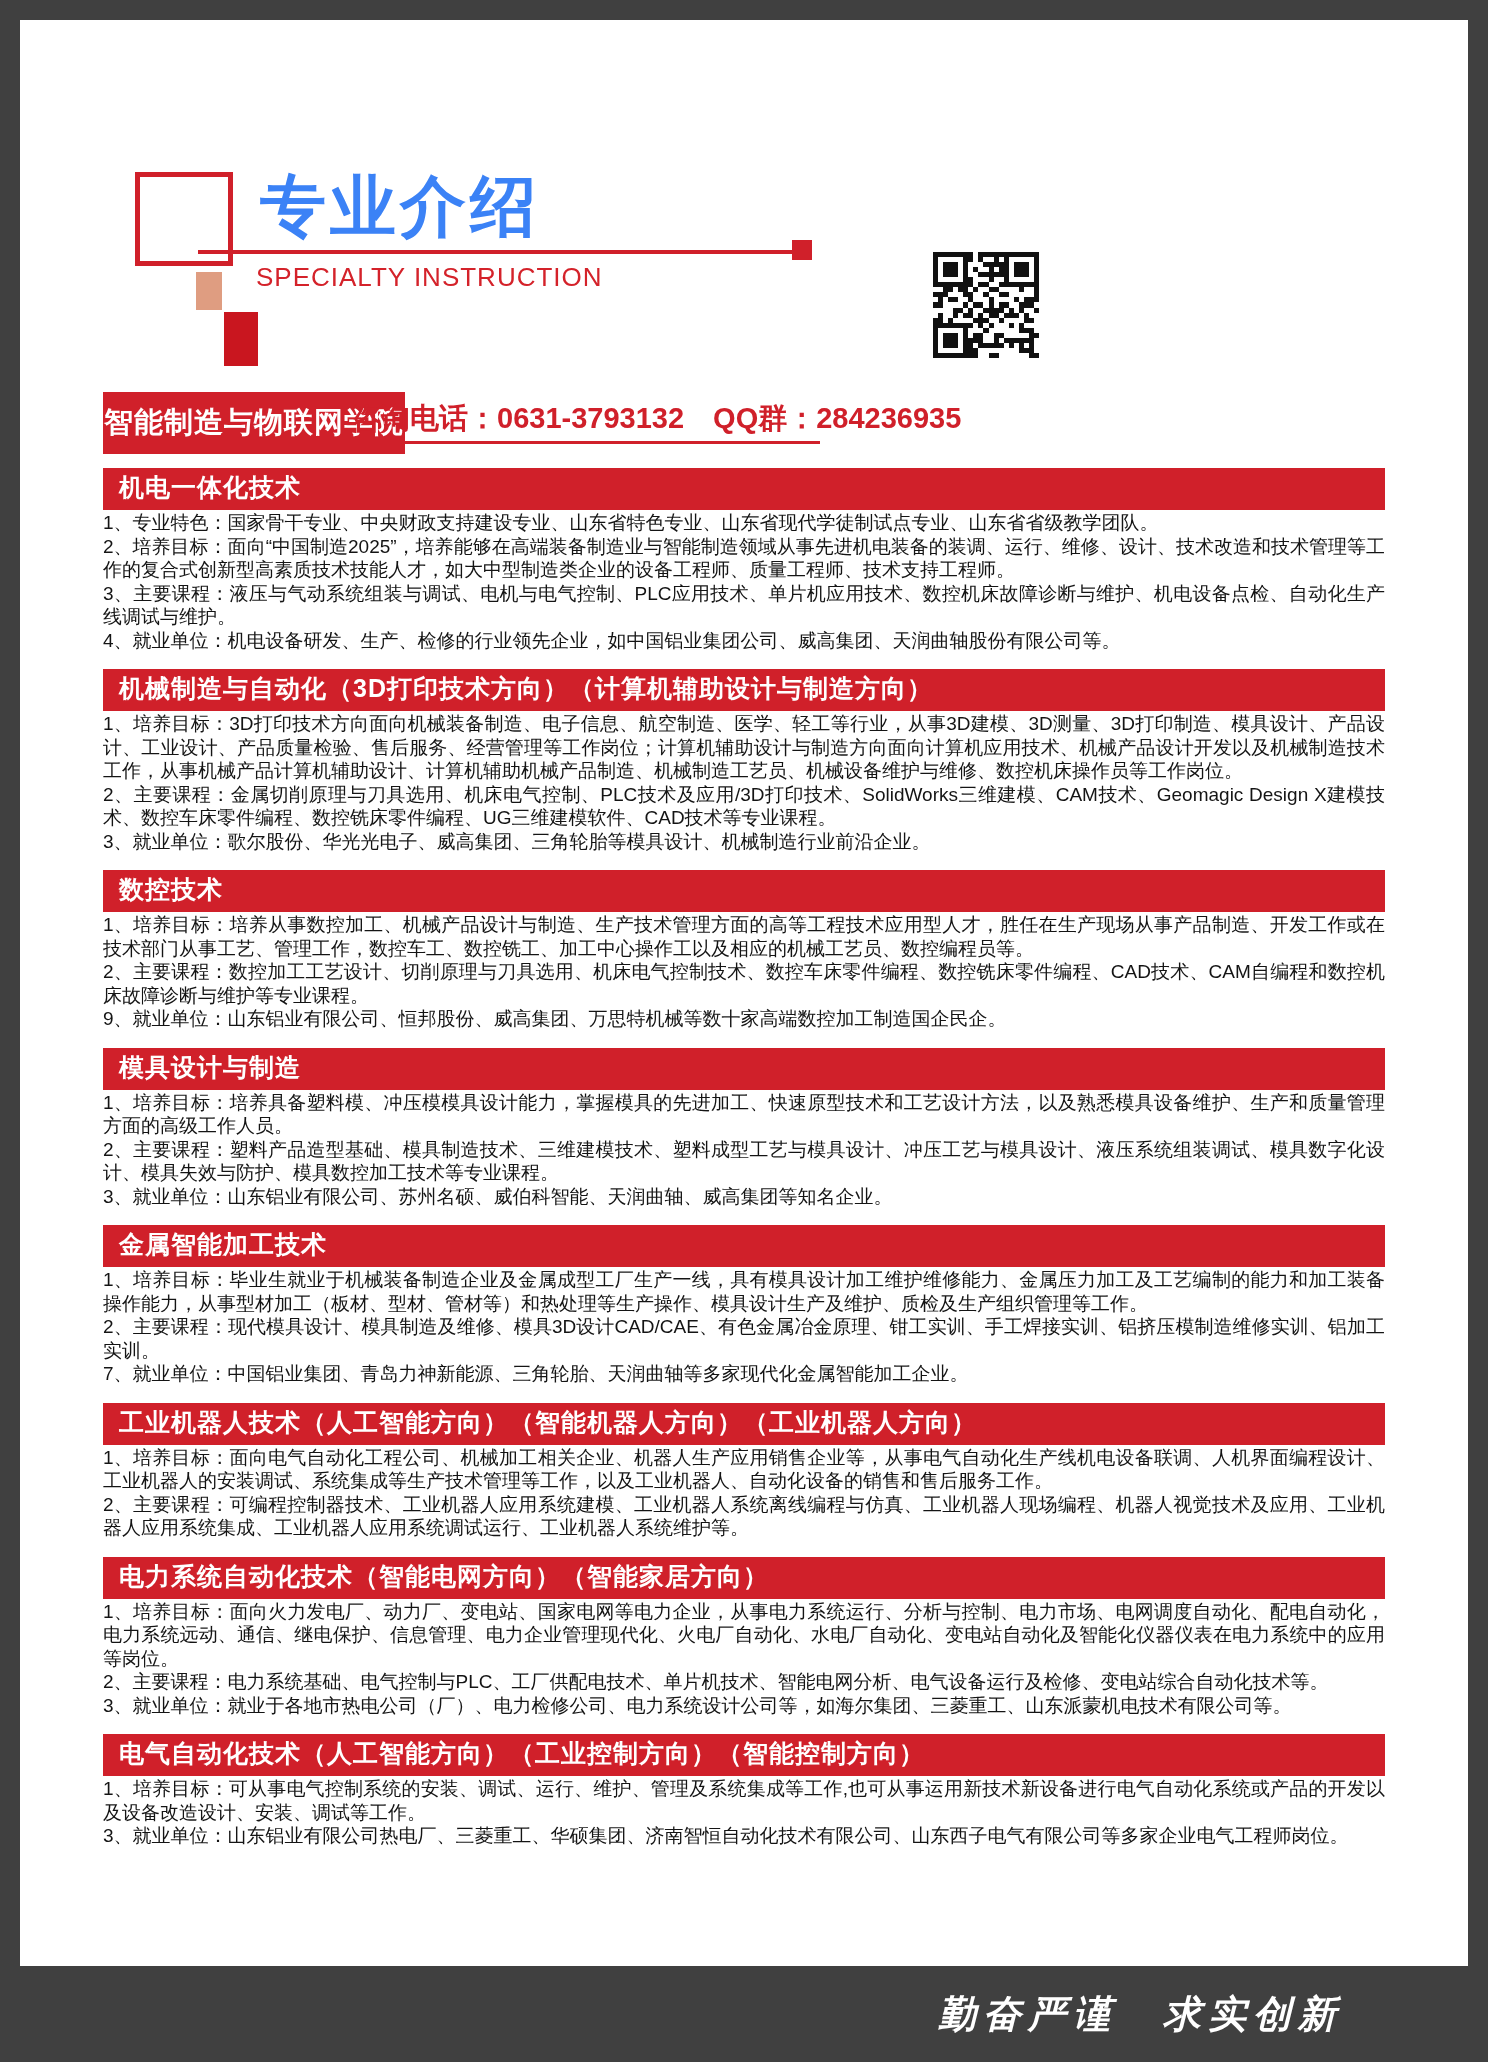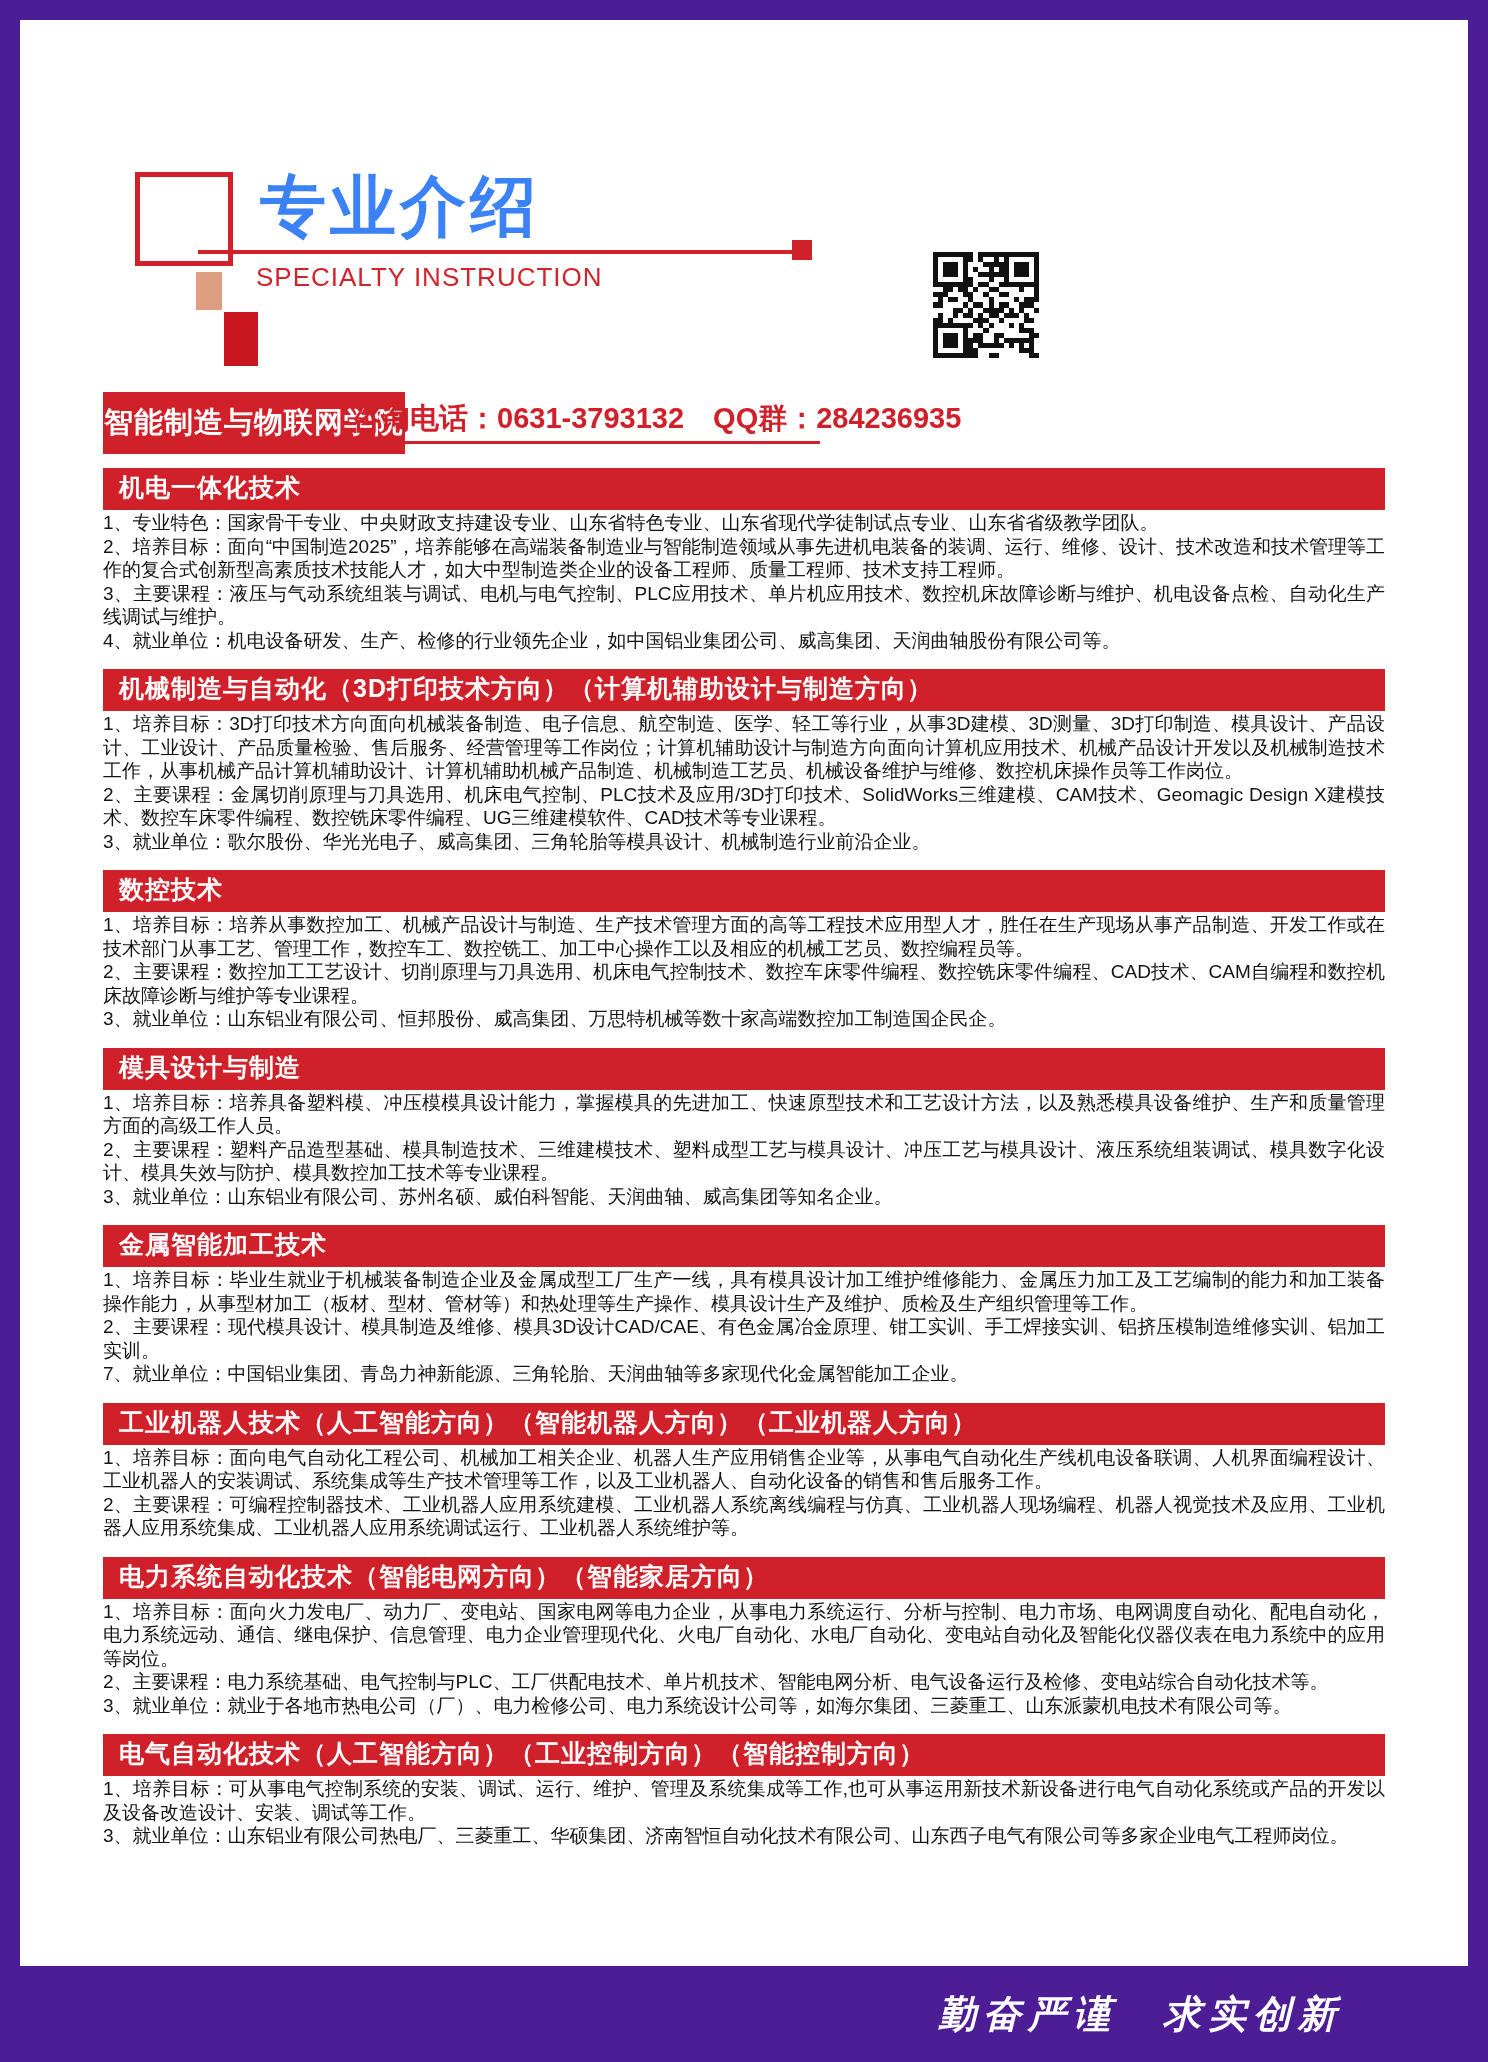--- a/index.html
+++ b/index.html
@@ -4,21 +4,21 @@
 <style>
   html,body{margin:0;padding:0;background:#888;}
   .page{
     position:relative;
     width:1488px;height:2062px;
     margin:0 auto;
     background:#ffffff;
     font-family:"Liberation Sans",sans-serif;
     overflow:hidden;
   }
-  .frame{position:absolute;background:#4c1d95;}
+  .frame{position:absolute;background:#404040;}
   .frame-top{left:0;top:0;right:0;height:20px;}
   .frame-left{left:0;top:0;bottom:0;width:20px;}
   .frame-right{right:0;top:0;bottom:0;width:20px;}
   .frame-bottom{
     left:0;right:0;bottom:0;height:96px;
     display:flex;align-items:center;justify-content:flex-end;
     padding-right:145px;box-sizing:border-box;
   }
   .motto{
     color:#ffffff;
@@ -383,21 +383,21 @@
         <p>2、主要课程：金属切削原理与刀具选用、机床电气控制、PLC技术及应用/3D打印技术、SolidWorks三维建模、CAM技术、Geomagic Design X建模技术、数控车床零件编程、数控铣床零件编程、UG三维建模软件、CAD技术等专业课程。</p>
         <p>3、就业单位：歌尔股份、华光光电子、威高集团、三角轮胎等模具设计、机械制造行业前沿企业。</p>
       </div>
     </div>
 
     <div class="sec">
       <div class="sec-bar">数控技术</div>
       <div class="sec-body">
         <p>1、培养目标：培养从事数控加工、机械产品设计与制造、生产技术管理方面的高等工程技术应用型人才，胜任在生产现场从事产品制造、开发工作或在技术部门从事工艺、管理工作，数控车工、数控铣工、加工中心操作工以及相应的机械工艺员、数控编程员等。</p>
         <p>2、主要课程：数控加工工艺设计、切削原理与刀具选用、机床电气控制技术、数控车床零件编程、数控铣床零件编程、CAD技术、CAM自编程和数控机床故障诊断与维护等专业课程。</p>
-        <p>3、就业单位：山东铝业有限公司、恒邦股份、威高集团、万思特机械等数十家高端数控加工制造国企民企。</p>
+        <p>9、就业单位：山东铝业有限公司、恒邦股份、威高集团、万思特机械等数十家高端数控加工制造国企民企。</p>
       </div>
     </div>
 
     <div class="sec">
       <div class="sec-bar">模具设计与制造</div>
       <div class="sec-body">
         <p>1、培养目标：培养具备塑料模、冲压模模具设计能力，掌握模具的先进加工、快速原型技术和工艺设计方法，以及熟悉模具设备维护、生产和质量管理方面的高级工作人员。</p>
         <p>2、主要课程：塑料产品造型基础、模具制造技术、三维建模技术、塑料成型工艺与模具设计、冲压工艺与模具设计、液压系统组装调试、模具数字化设计、模具失效与防护、模具数控加工技术等专业课程。</p>
         <p>3、就业单位：山东铝业有限公司、苏州名硕、威伯科智能、天润曲轴、威高集团等知名企业。</p>
       </div>

